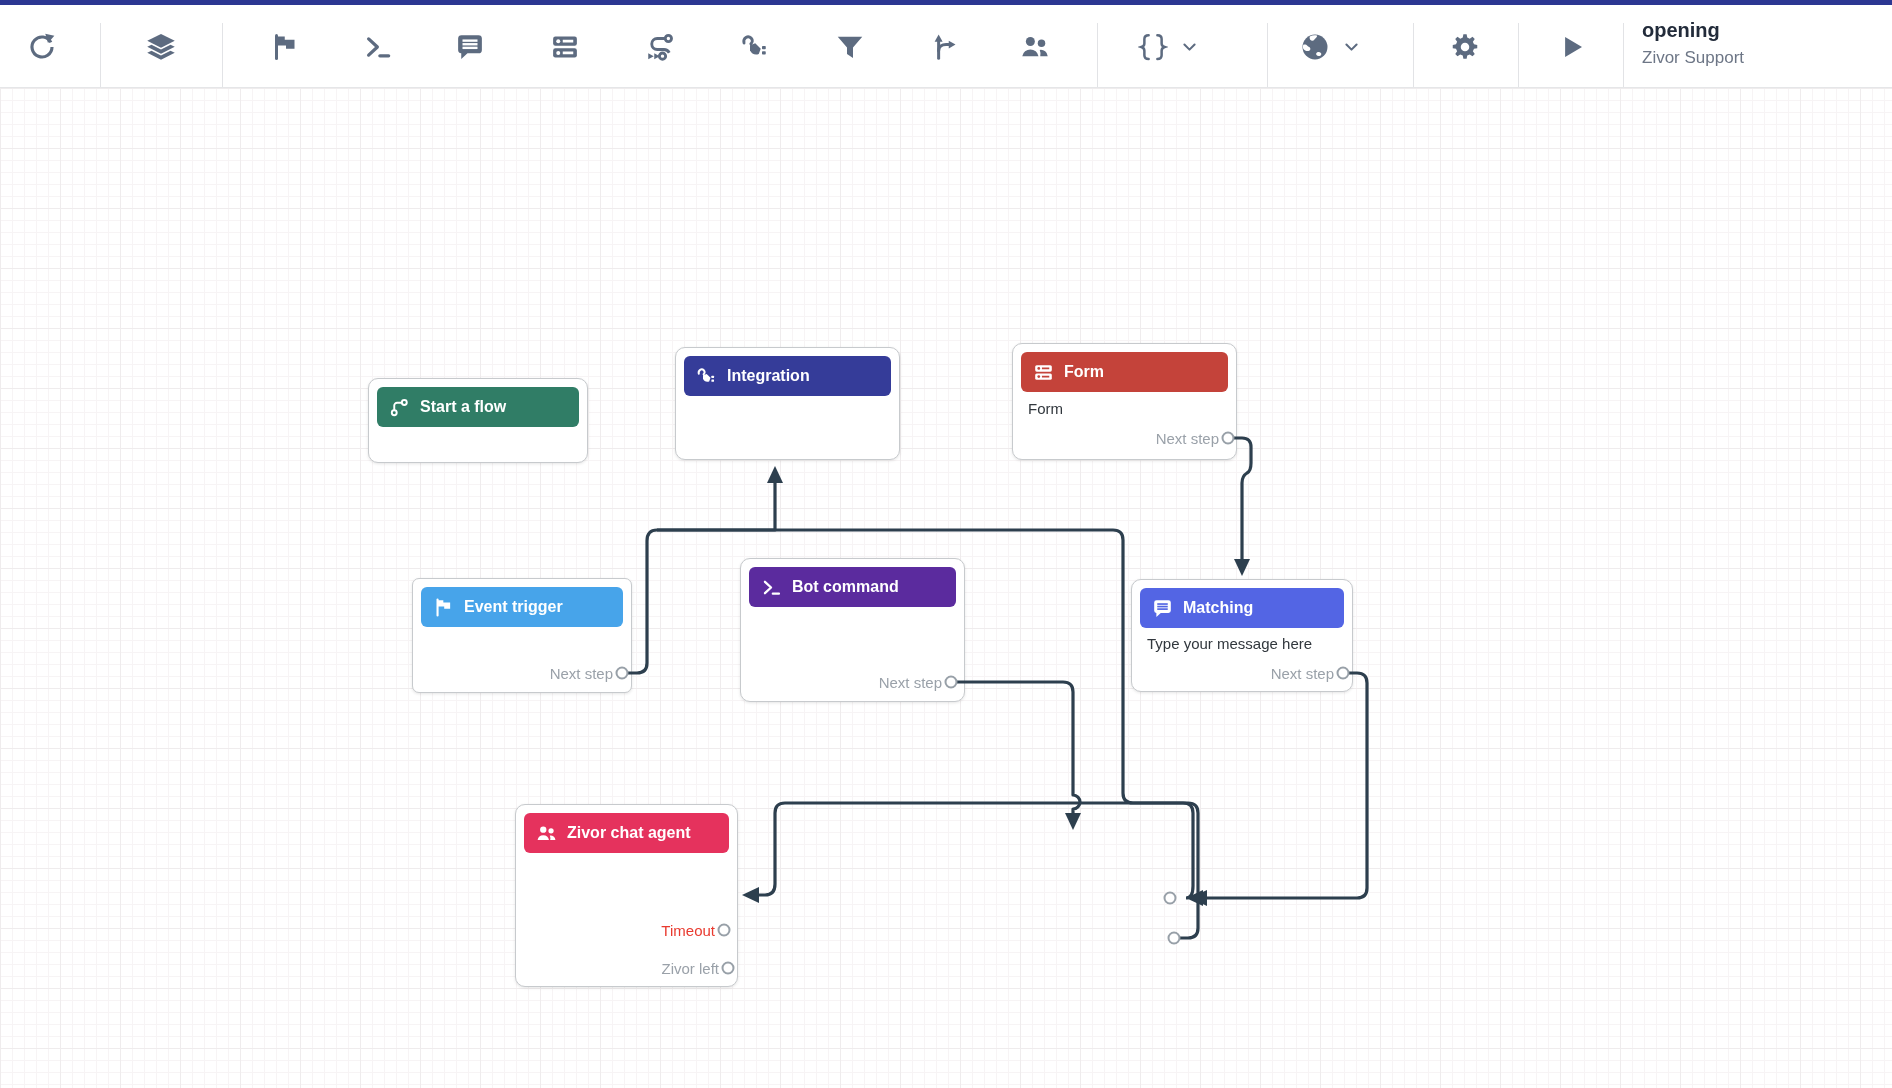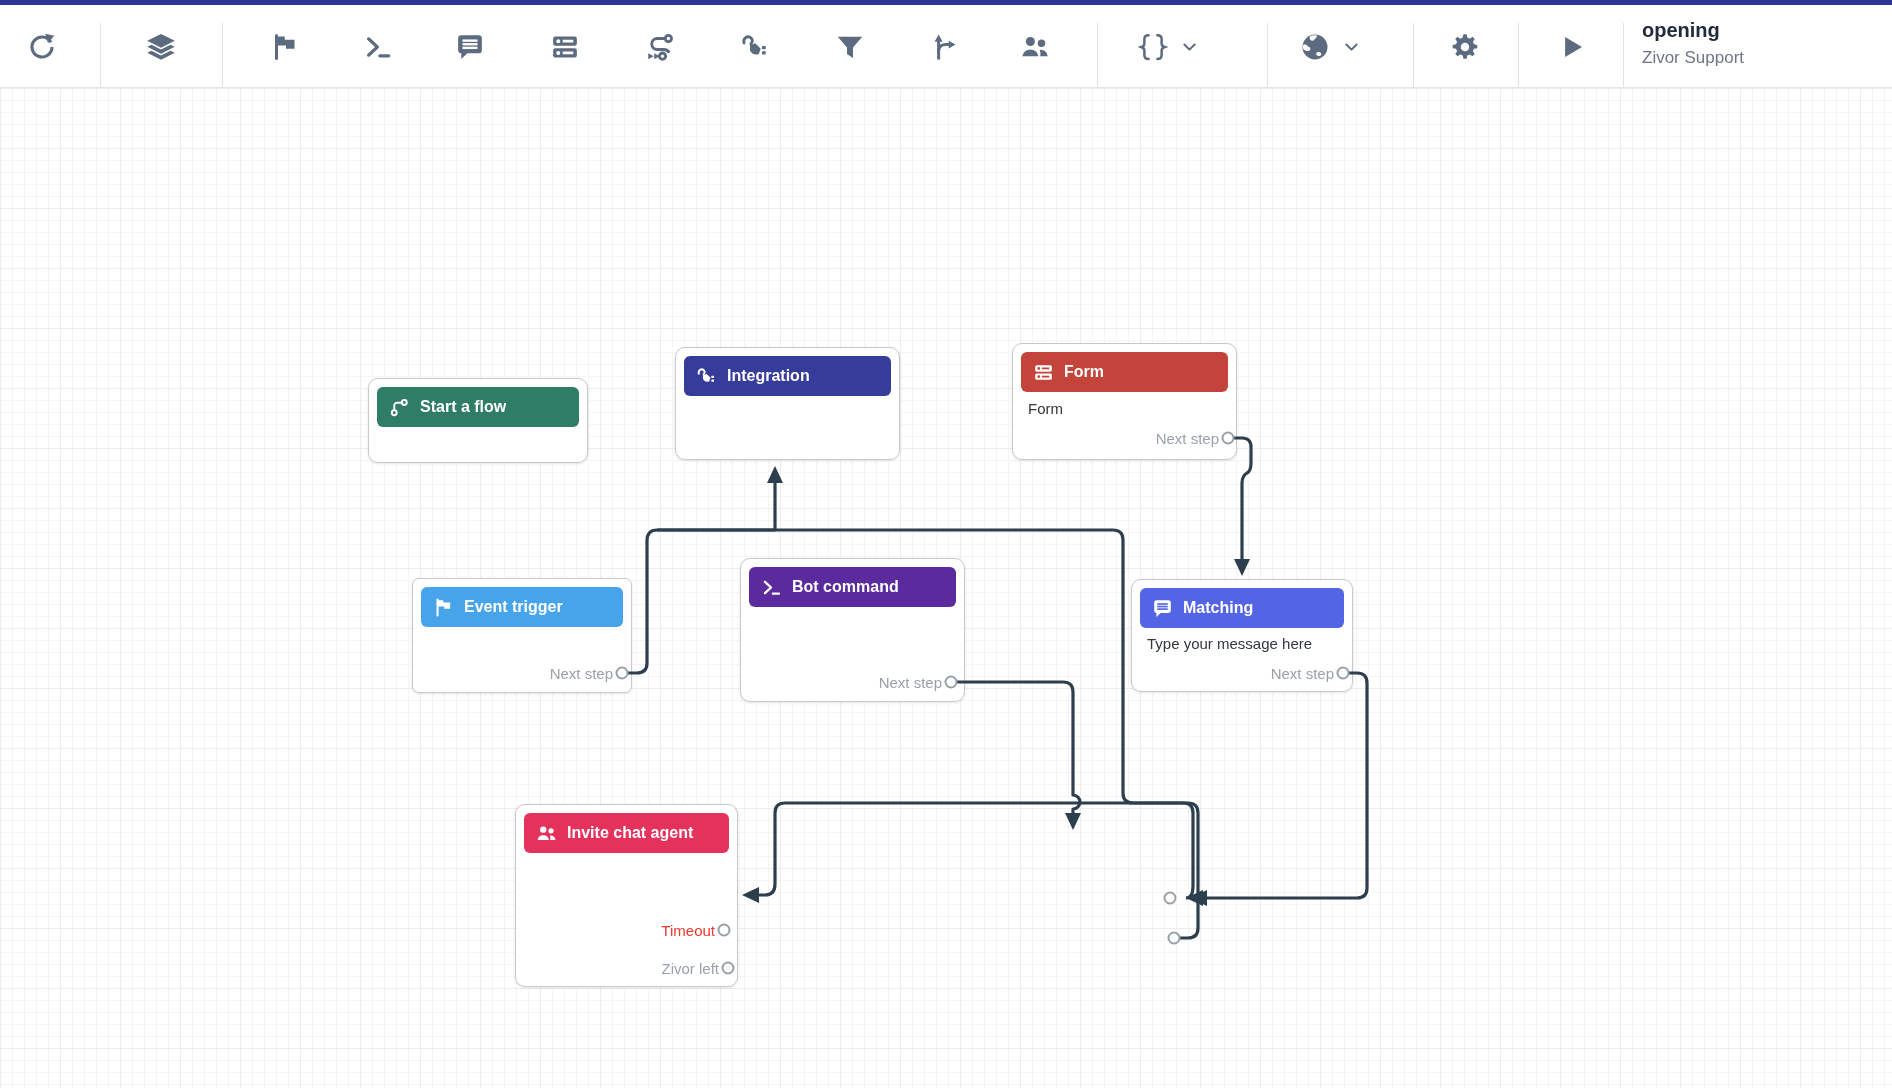--- a/index.html
+++ b/index.html
@@ -139,21 +139,21 @@
     <div class="node" style="left: 515px; top: 804px; width: 223px; height: 183px;">
       <div class="node-header" style="background:#E5325D">
         <span class="node-icon" style="--hole:#E5325D">
           <svg viewBox="0 0 24 24" fill="currentColor">
             <circle cx="8.3" cy="7.6" r="3.6"></circle>
             <path d="M1.8 19.4a6.6 6.6 0 0 1 13 0z"></path>
             <circle cx="17.2" cy="8.9" r="3"></circle>
             <path d="M16.2 19.4h6a5.5 5.5 0 0 0-6.4-5.1 8.3 8.3 0 0 1 .4 5.1z"></path>
           </svg>
         </span>
-        <span class="node-title">Invite chat agent</span>
+        <span class="node-title">Zivor chat agent</span>
       </div>
       <div class="port-label red" style="top:116px;right:22px">Timeout</div>
       <div class="port-label" style="top:154px;right:18px">Zivor left</div>
     </div>
   </div>
 <svg id="edges" viewBox="0 0 1892 1088">
     <g>
       <path d="M1228 438 H1242 Q1251 438 1251 447 V463 Q1251 471 1247 473 Q1242 476 1242 483 V559" fill="none" stroke="var(--edge)" stroke-width="3.2" stroke-linejoin="round"></path>
       <polygon points="1242,576 1234,559 1250,559" fill="var(--edge)"></polygon>
     </g>

